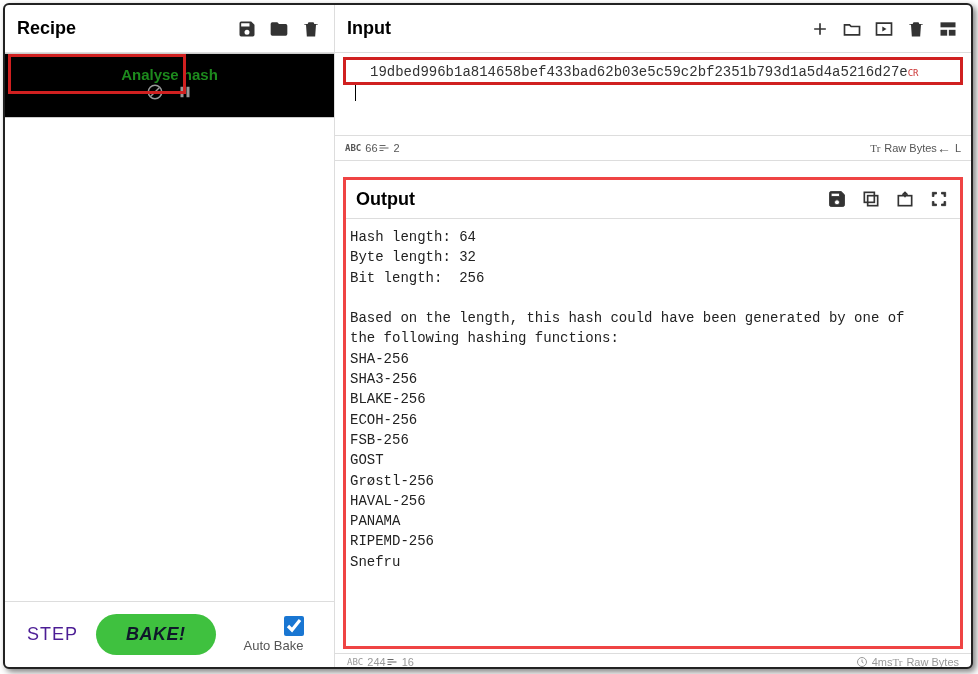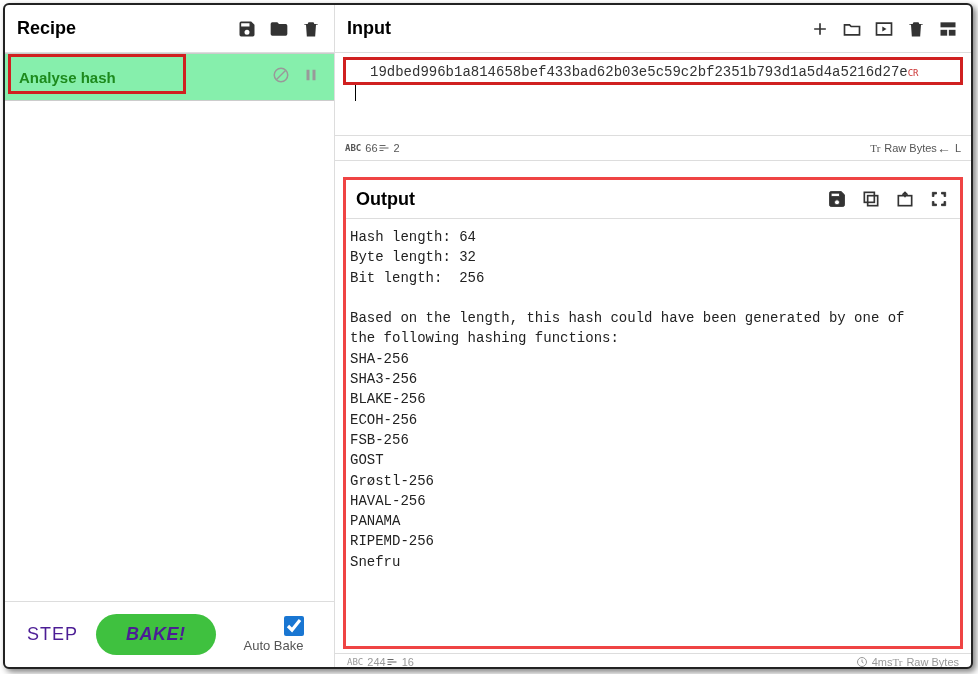--- a/index.html
+++ b/index.html
@@ -60,23 +60,24 @@
     width: 22px;
     height: 22px;
   }
   .icon-btn svg { width: 20px; height: 20px; fill: #333; }
   .recipe-list { flex: 1; }
   .recipe-item {
     display: flex;
     align-items: center;
     justify-content: space-between;
     padding: 12px 14px;
-    background: #86efac;
+    background: #000000;
     border-top: 1px solid #ccc;
     border-bottom: 1px solid #ccc;
+    flex-direction: column;
   }
   .recipe-item-highlight {
     border: 3px solid #d02020;
     position: absolute;
     top: 49px;
     left: 3px;
     width: 178px;
     height: 40px;
     pointer-events: none;
   }
@@ -102,21 +103,21 @@
     font-size: 18px;
     font-weight: normal;
     color: #4c1d95;
     background: none;
     border: none;
     cursor: pointer;
     letter-spacing: 1px;
   }
   .bake-btn {
     background: #3fc13f;
-    color: #4c1d95;
+    color: #0f172a;
     font-size: 18px;
     font-weight: bold;
     font-style: italic;
     border: none;
     border-radius: 24px;
     padding: 10px 30px;
     cursor: pointer;
     letter-spacing: 0.5px;
   }
   .autobake {

